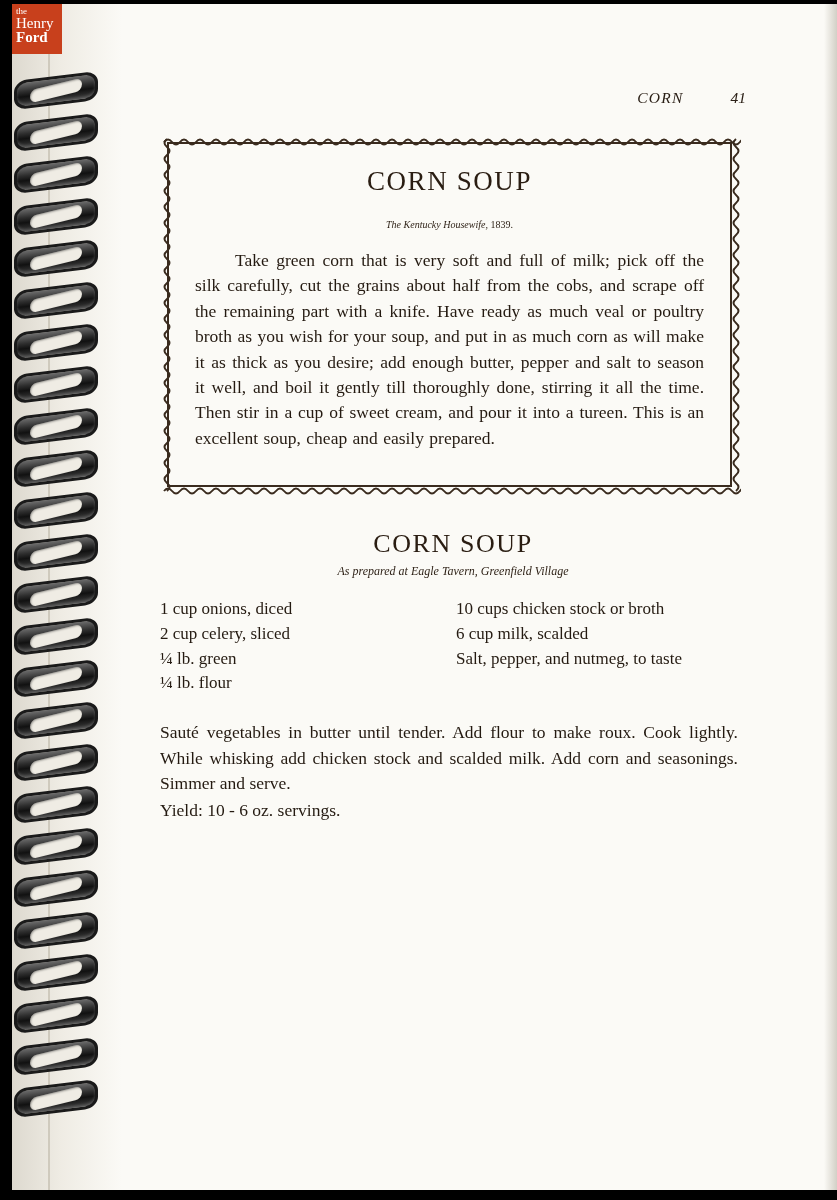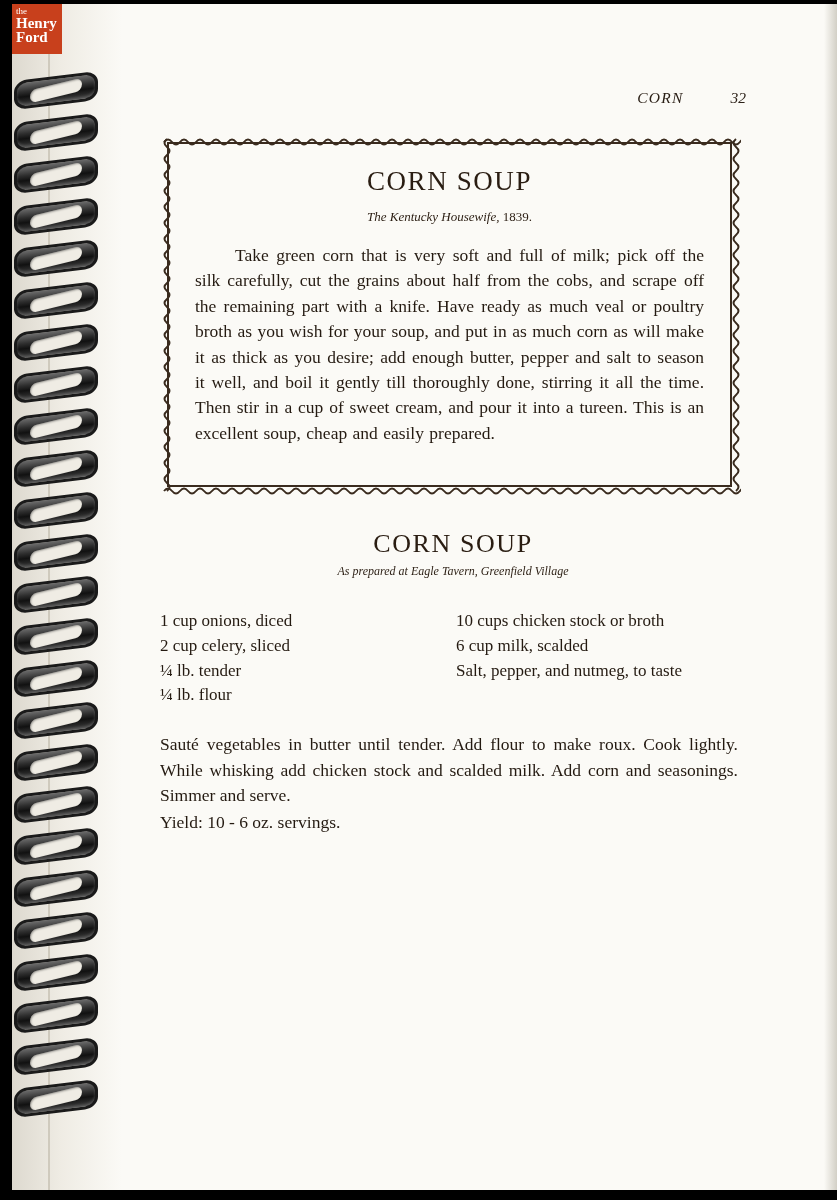--- a/index.html
+++ b/index.html
@@ -100,21 +100,21 @@
     height: 50px;
     background: #c8401c;
     color: #ffffff;
     font-family: "Liberation Serif", serif;
     z-index: 9;
     line-height: 1;
     padding: 3px 0 0 4px;
     box-sizing: border-box;
   }
   #logo .l1 { font-size: 9px; display: block; }
-  #logo .l2 { font-size: 15px; font-weight: bold; display: block; margin-top: 0px; }
+  #logo .l2 { font-size: 15px; font-weight: normal; display: block; margin-top: 0px; }
   #logo .l3 { font-size: 15px; font-weight: bold; display: block; margin-top: -1px; }
 
   
   #content {
     position: absolute;
     left: 148px;
     top: 0;
     width: 630px;
     height: 1186px;
     color: #231b13;
@@ -166,23 +166,23 @@
 
   .recipe-title {
     text-align: center;
     font-size: 27px;
     letter-spacing: 1.6px;
     color: #2a1d12;
     font-family: "Liberation Serif", serif;
   }
   .recipe-source {
     text-align: center;
-    font-size: 13px;
+    font-size: 10px;
     font-style: italic;
-    margin-top: 12px;
+    margin-top: 22px;
     color: #2a1d12;
   }
   .recipe-source .yr { font-style: normal; }
 
   #historic-body {
     margin-top: 18px;
     font-size: 17.5px;
     line-height: 1.45;
     text-align: justify;
     text-indent: 40px;
@@ -194,21 +194,21 @@
   #modern {
     position: absolute;
     left: 0;
     top: 525px;
     width: 586px;
   }
   #modern .recipe-title { font-size: 26px; }
   #modern .recipe-source { font-size: 12px; margin-top: 5px; }
 
   #ingredients {
-    margin-top: 30px;
+    margin-top: 18px;
     display: flex;
     font-size: 17px;
     line-height: 1.46;
     color: #241a11;
   }
   #ingredients .col { width: 50%; }
   #ingredients .col.right { padding-left: 6px; }
   #ingredients .it { white-space: nowrap; }
 
   #method {
@@ -364,21 +364,21 @@
   <div id="logo">
     <span class="l1">the</span>
     <span class="l2">Henry</span>
     <span class="l3">Ford</span>
   </div>
 
   <div id="content">
 
     <div id="running-head">
       <span>CORN</span>
-      <span class="pg">32</span>
+      <span class="pg">41</span>
     </div>
 
     <div id="frame">
       <svg class="wave" viewBox="0 0 579 359" preserveAspectRatio="none">
         <path d="M2,5 q4,-5 8,0 t8,0 t8,0 t8,0 t8,0 t8,0 t8,0 t8,0 t8,0 t8,0 t8,0 t8,0 t8,0 t8,0 t8,0 t8,0 t8,0 t8,0 t8,0 t8,0 t8,0 t8,0 t8,0 t8,0 t8,0 t8,0 t8,0 t8,0 t8,0 t8,0 t8,0 t8,0 t8,0 t8,0 t8,0 t8,0 t8,0 t8,0 t8,0 t8,0 t8,0 t8,0 t8,0 t8,0 t8,0 t8,0 t8,0 t8,0 t8,0 t8,0 t8,0 t8,0 t8,0 t8,0 t8,0 t8,0 t8,0 t8,0 t8,0 t8,0 t8,0 t8,0 t8,0 t8,0 t8,0 t8,0 t8,0 t8,0 t8,0 t8,0 t8,0 t8,0 t8,0 t8,0" fill="none" stroke="#3a2b1e" stroke-width="2"></path>
         <path d="M2,354 q4,-5 8,0 t8,0 t8,0 t8,0 t8,0 t8,0 t8,0 t8,0 t8,0 t8,0 t8,0 t8,0 t8,0 t8,0 t8,0 t8,0 t8,0 t8,0 t8,0 t8,0 t8,0 t8,0 t8,0 t8,0 t8,0 t8,0 t8,0 t8,0 t8,0 t8,0 t8,0 t8,0 t8,0 t8,0 t8,0 t8,0 t8,0 t8,0 t8,0 t8,0 t8,0 t8,0 t8,0 t8,0 t8,0 t8,0 t8,0 t8,0 t8,0 t8,0 t8,0 t8,0 t8,0 t8,0 t8,0 t8,0 t8,0 t8,0 t8,0 t8,0 t8,0 t8,0 t8,0 t8,0 t8,0 t8,0 t8,0 t8,0 t8,0 t8,0 t8,0 t8,0 t8,0" fill="none" stroke="#3a2b1e" stroke-width="2"></path>
         <path d="M5,2 q-5,4 0,8 t0,8 t0,8 t0,8 t0,8 t0,8 t0,8 t0,8 t0,8 t0,8 t0,8 t0,8 t0,8 t0,8 t0,8 t0,8 t0,8 t0,8 t0,8 t0,8 t0,8 t0,8 t0,8 t0,8 t0,8 t0,8 t0,8 t0,8 t0,8 t0,8 t0,8 t0,8 t0,8 t0,8 t0,8 t0,8 t0,8 t0,8 t0,8 t0,8 t0,8 t0,8 t0,8 t0,8" fill="none" stroke="#3a2b1e" stroke-width="2"></path>
         <path d="M574,2 q-5,4 0,8 t0,8 t0,8 t0,8 t0,8 t0,8 t0,8 t0,8 t0,8 t0,8 t0,8 t0,8 t0,8 t0,8 t0,8 t0,8 t0,8 t0,8 t0,8 t0,8 t0,8 t0,8 t0,8 t0,8 t0,8 t0,8 t0,8 t0,8 t0,8 t0,8 t0,8 t0,8 t0,8 t0,8 t0,8 t0,8 t0,8 t0,8 t0,8 t0,8 t0,8 t0,8 t0,8 t0,8" fill="none" stroke="#3a2b1e" stroke-width="2"></path>
       </svg>
 
@@ -393,21 +393,21 @@
     </div>
 
     <div id="modern">
       <div class="recipe-title">CORN SOUP</div>
       <div class="recipe-source">As prepared at Eagle Tavern, Greenfield Village</div>
 
       <div id="ingredients">
         <div class="col left">
           <div class="it">1 cup onions, diced</div>
           <div class="it">2 cup celery, sliced</div>
-          <div class="it">¼ lb. tender</div>
+          <div class="it">¼ lb. green</div>
           <div class="it">¼ lb. flour</div>
         </div>
         <div class="col right">
           <div class="it">10 cups chicken stock or broth</div>
           <div class="it">6 cup milk, scalded</div>
           <div class="it">Salt, pepper, and nutmeg, to taste</div>
         </div>
       </div>
 
       <div id="method">Sauté vegetables in butter until tender. Add flour to make roux. Cook lightly. While whisking add chicken stock and scalded milk. Add corn and seasonings. Simmer and serve.</div>

